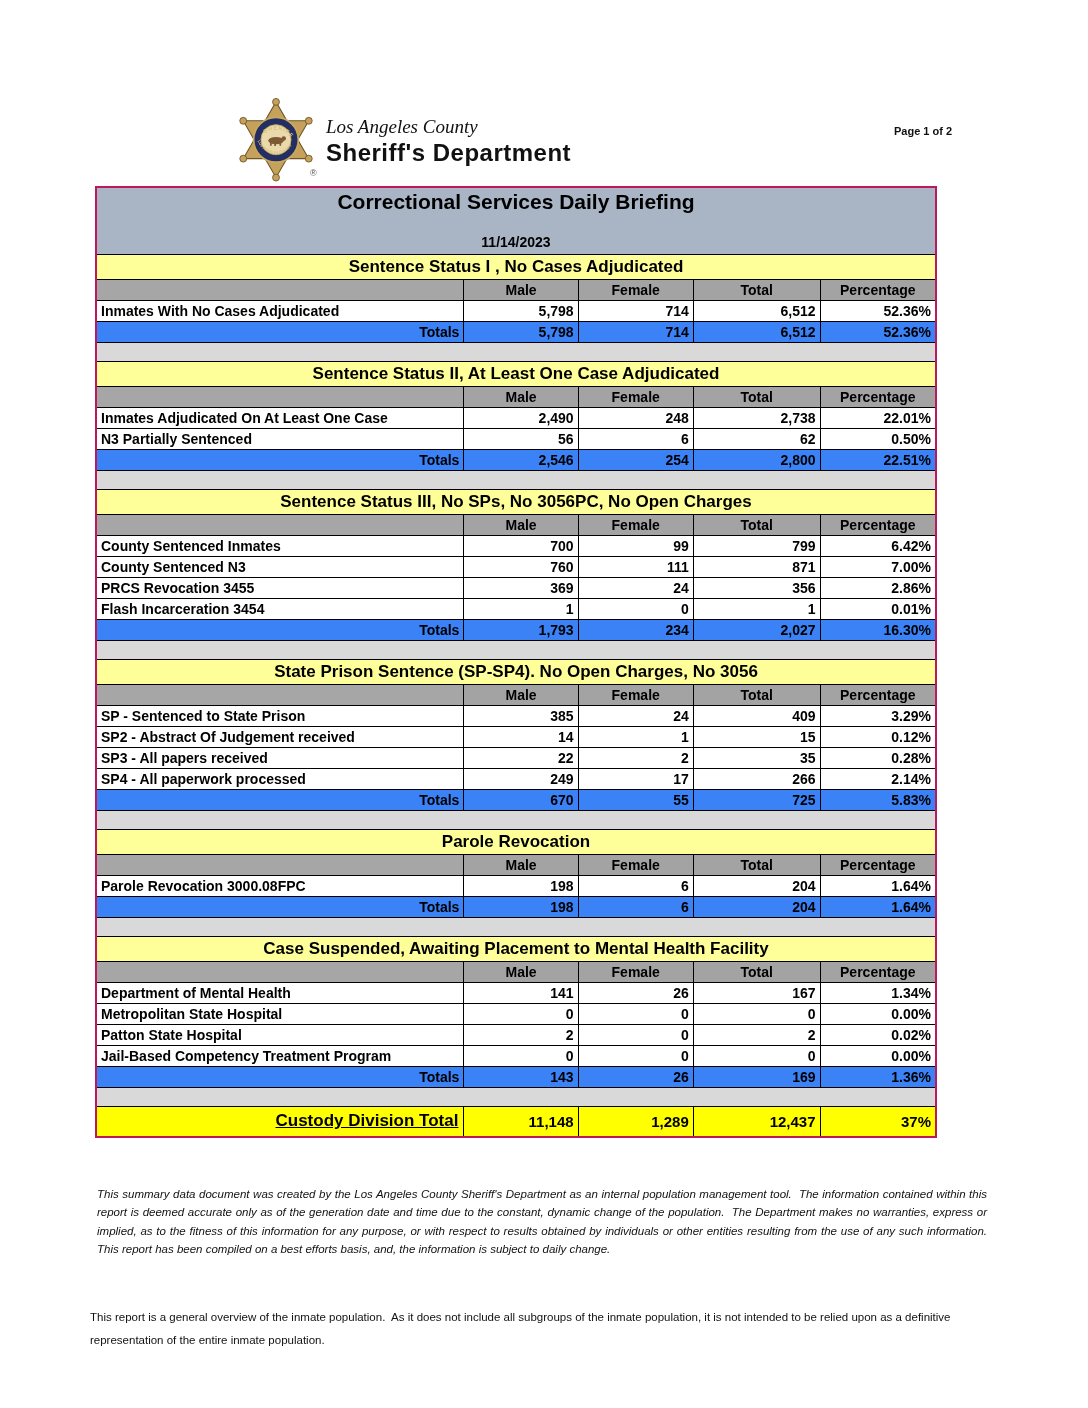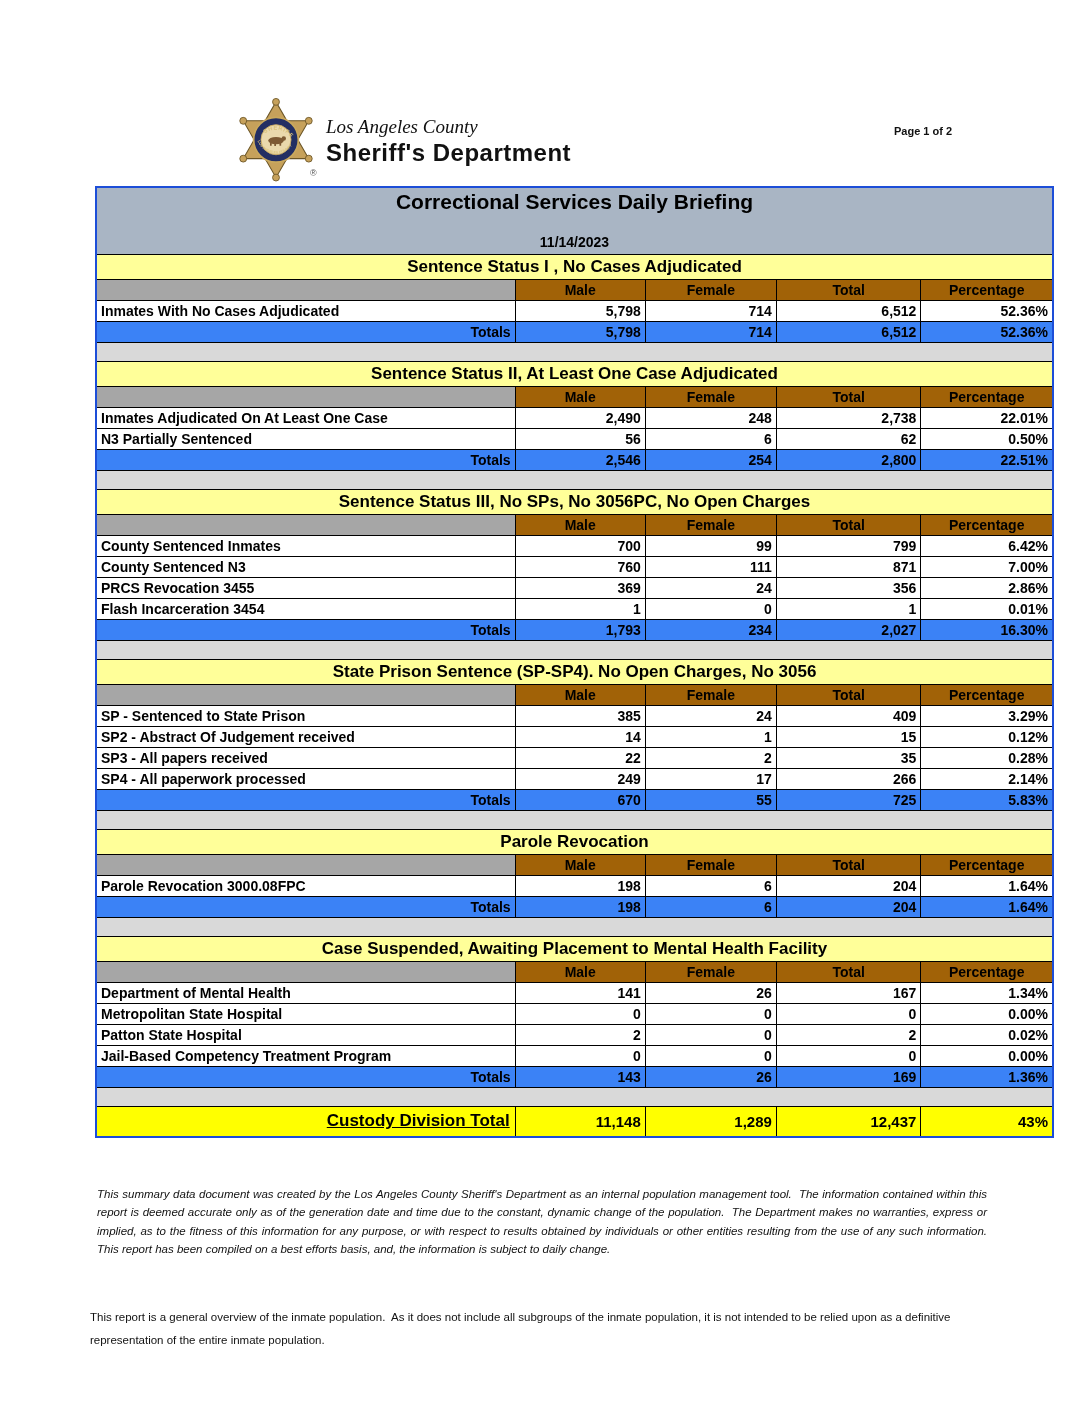--- a/index.html
+++ b/index.html
@@ -8,31 +8,31 @@
   .sheet { position:relative; width:1088px; height:1408px; background:#fff; overflow:hidden; }
 
   
   .badge { position:absolute; left:233px; top:94px; width:86px; height:88px; }
   .logo-text { position:absolute; left:326px; top:116px; }
   .logo-line1 { font-family:"Liberation Serif", serif; font-style:italic; font-size:19px; color:#111; }
   .logo-line2 { font-family:"Liberation Sans", sans-serif; font-weight:bold; font-size:24px; letter-spacing:0.5px; color:#111; margin-top:1px; }
   .page-label { position:absolute; left:868px; top:125px; font-size:11px; font-weight:bold; color:#111;margin-left:26px; }
 
   
-  table.report { position:absolute; left:95px; top:186px; width:959px; border-collapse:collapse; table-layout:fixed; border:2px solid #1d4ed8; }
+  table.report { position:absolute; left:95px; top:186px; width:842px; border-collapse:collapse; table-layout:fixed; border:2px solid #be185d; }
   table.report td { border:1px solid #000; font-weight:bold; font-size:14px; color:#000; overflow:hidden; white-space:nowrap; }
 
   tr.titlebar td { background:#A9B5C4; text-align:center; height:56px; padding:2px 0 4px 0; }
   .doc-title { font-size:21px; font-weight:bold; }
   .doc-date  { font-size:14px; font-weight:bold; margin-top:20px; }
 
   tr.sec td { background:#FFFF99; font-size:17px; height:25px; padding:1px 5px; text-align:center; }
   tr.cols td { height:21px; }
   td.gcell { background:#A6A6A6; }
-  td.colhead { background:#a16207; text-align:center; font-size:15px; }
+  td.colhead { background:#a3a3a3; text-align:center; font-size:15px; }
   tr.data td { background:#FFFFFF; height:21px; }
   td.lbl { text-align:left; padding-left:4px; }
   td.num { text-align:right; padding-right:4px; }
   tr.tot td { background:#3b82f6; height:21px; }
   tr.tot td.lbl { text-align:right; padding-right:4px; }
   tr.spacer td { background:#D9D9D9; height:19px; }
   tr.grand td { background:#FFFF00; height:30px; font-size:15px; }
   tr.grand td.lbl { font-size:17px; text-align:right; padding-right:5px;text-decoration:underline; }
 
   
@@ -329,21 +329,21 @@
     </tr>
     <tr class="spacer">
           <td colspan="5"></td>
         </tr>
 
     <tr class="grand">
       <td class="lbl">Custody Division Total</td>
       <td class="num">11,148</td>
       <td class="num">1,289</td>
       <td class="num">12,437</td>
-      <td class="num">43%</td>
+      <td class="num">37%</td>
     </tr>
   </tbody>
     </table>
 
   <div class="disclaimer">This summary data document was created by the Los Angeles County Sheriff's Department as an internal population management tool.  The information contained within this report is deemed accurate only as of the generation date and time due to the constant, dynamic change of the population.  The Department makes no warranties, express or implied, as to the fitness of this information for any purpose, or with respect to results obtained by individuals or other entities resulting from the use of any such information.  This report has been compiled on a best efforts basis, and, the information is subject to daily change.</div>
   <div class="footnote">This report is a general overview of the inmate population.  As it does not include all subgroups of the inmate population, it is not intended to be relied upon as a definitive representation of the entire inmate population.</div>
 
 </div>
 
 </body></html>

